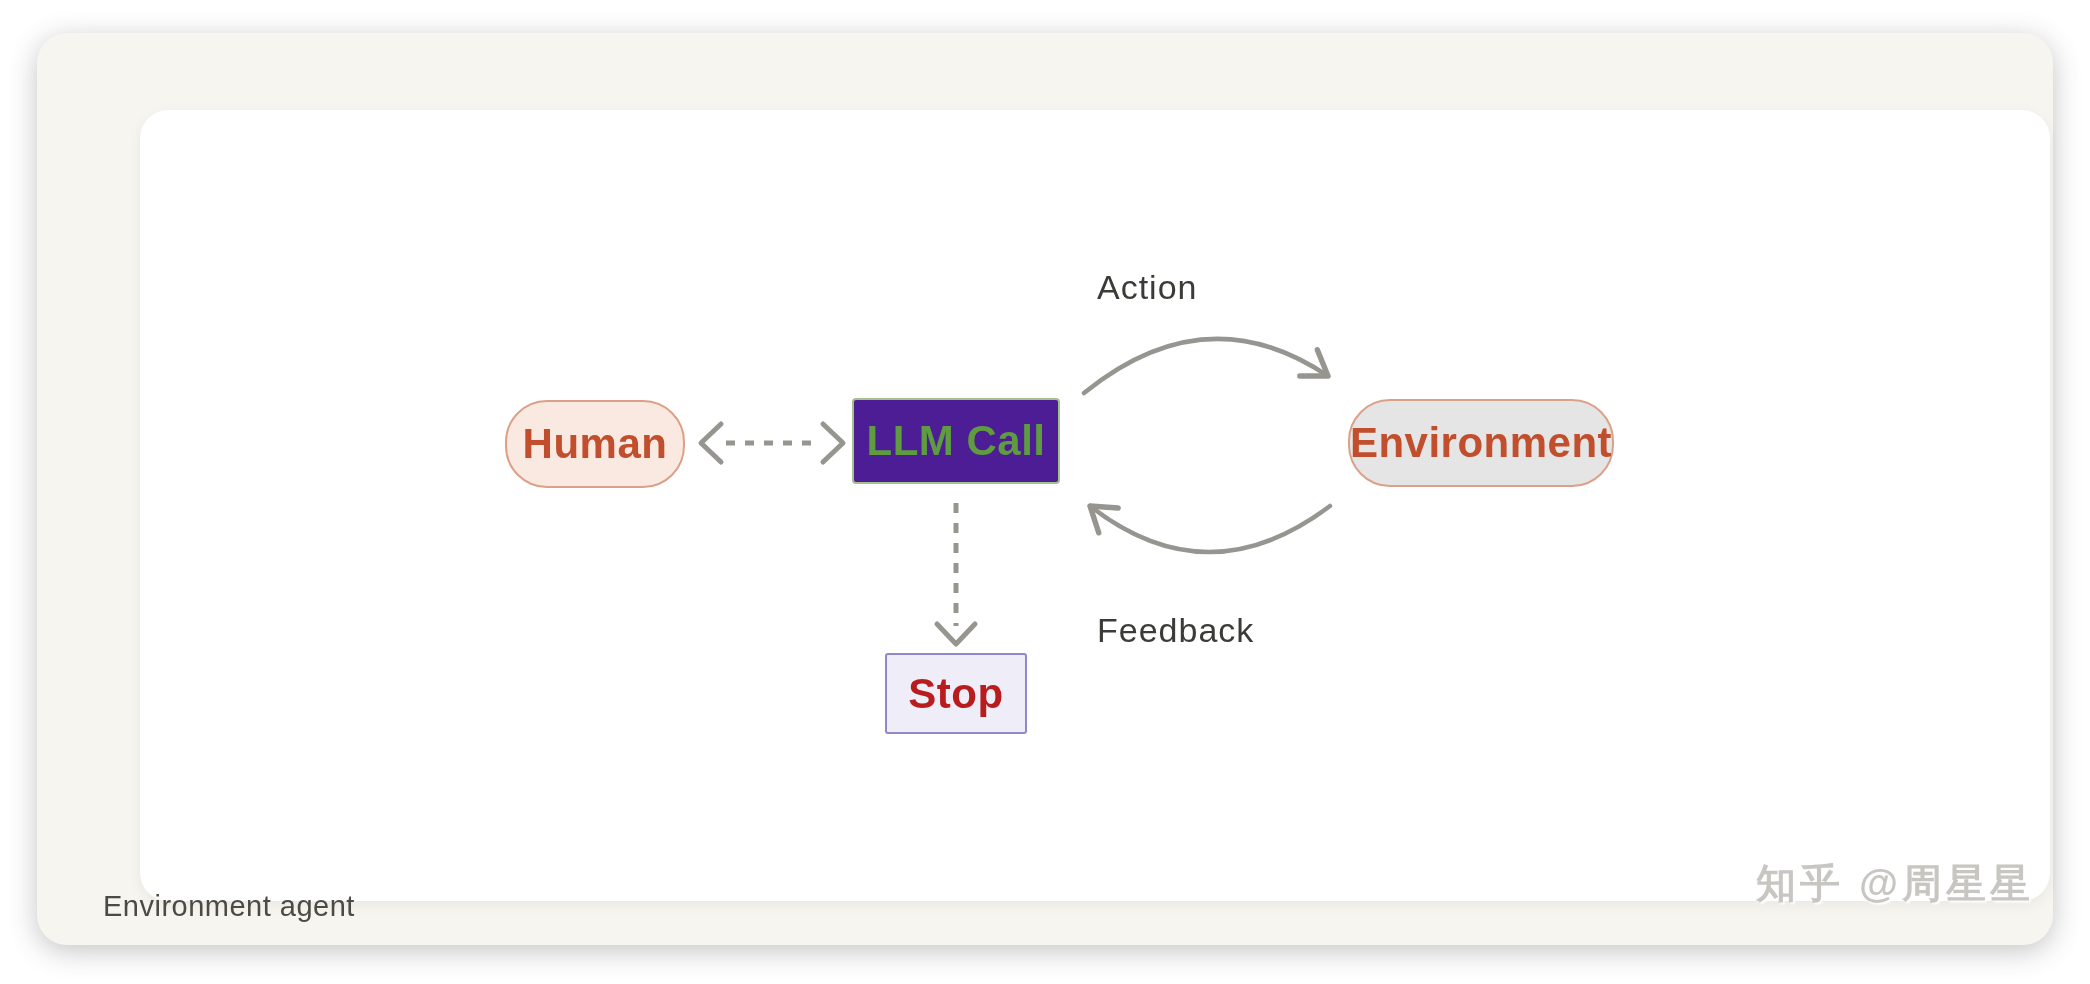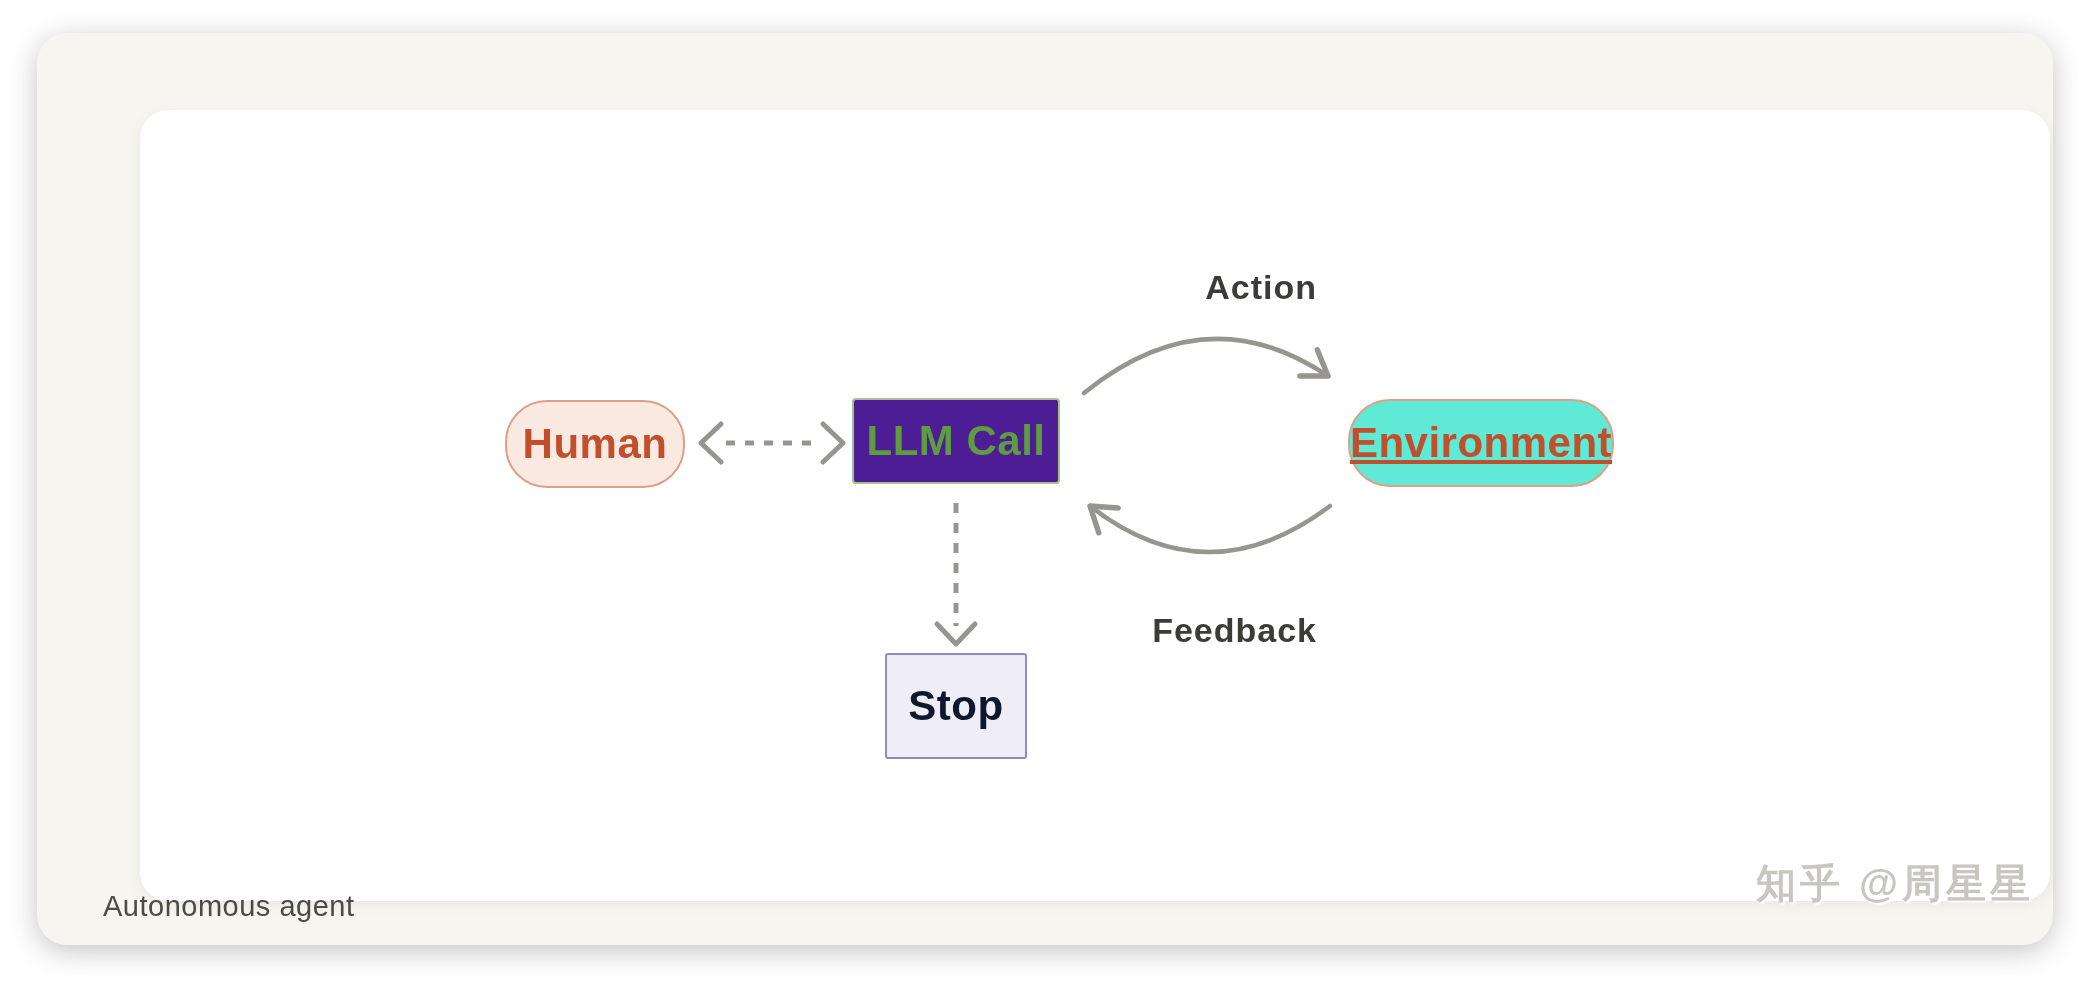--- a/index.html
+++ b/index.html
@@ -56,36 +56,36 @@
     background: #fae9e1; border: 2px solid #dca088;
     border-radius: 42px; color: #c14e2d;
   }
   .node-llm-call {
     left: 852px; top: 398px; width: 208px; height: 86px;
     background: #4c1d95; border: 2px solid #a5c08b;
     border-radius: 4px; color: #5f9c40;
   }
   .node-environment {
     left: 1348px; top: 399px; width: 266px; height: 88px;
-    background: #5eead4; border: 2px solid #dca088;
-    border-radius: 42px; color: #c14e2d; text-decoration: underline;
+    background: #e5e5e5; border: 2px solid #dca088;
+    border-radius: 42px; color: #c14e2d;
   }
   .node-stop {
-    left: 885px; top: 653px; width: 142px; height: 106px;
+    left: 885px; top: 653px; width: 142px; height: 81px;
     background: #eeedf8; border: 2px solid #8f89c7;
-    border-radius: 3px; color: #0f172a; text-align: center;
+    border-radius: 3px; color: #b91c1c; text-align: center;
   }
 
   
   .edge-label {
     position: absolute;
     width: 220px;
-    text-align: right;
+    text-align: left;
     font-size: 34px;
-    font-weight: 700;
+    font-weight: 400;
     color: #3b3b37;
     letter-spacing: 1px;
   }
   .edge-label-action   { left: 1097px; top: 268px; }
   .edge-label-feedback { left: 1097px; top: 583px; margin-top: 28px; }
 
   
   .figure-caption {
     position: absolute;
     left: 103px; top: 890px;
@@ -150,17 +150,17 @@
     <span>Environment</span>
   </div>
 
   <div class="node node-stop">
     <span>Stop</span>
   </div>
 
   <div class="edge-label edge-label-action">Action</div>
   <div class="edge-label edge-label-feedback">Feedback</div>
 
-  <div class="figure-caption">Autonomous agent</div>
+  <div class="figure-caption">Environment agent</div>
 
   <div class="watermark">知乎 @周星星</div>
 
 </div>
 
 </body></html>

